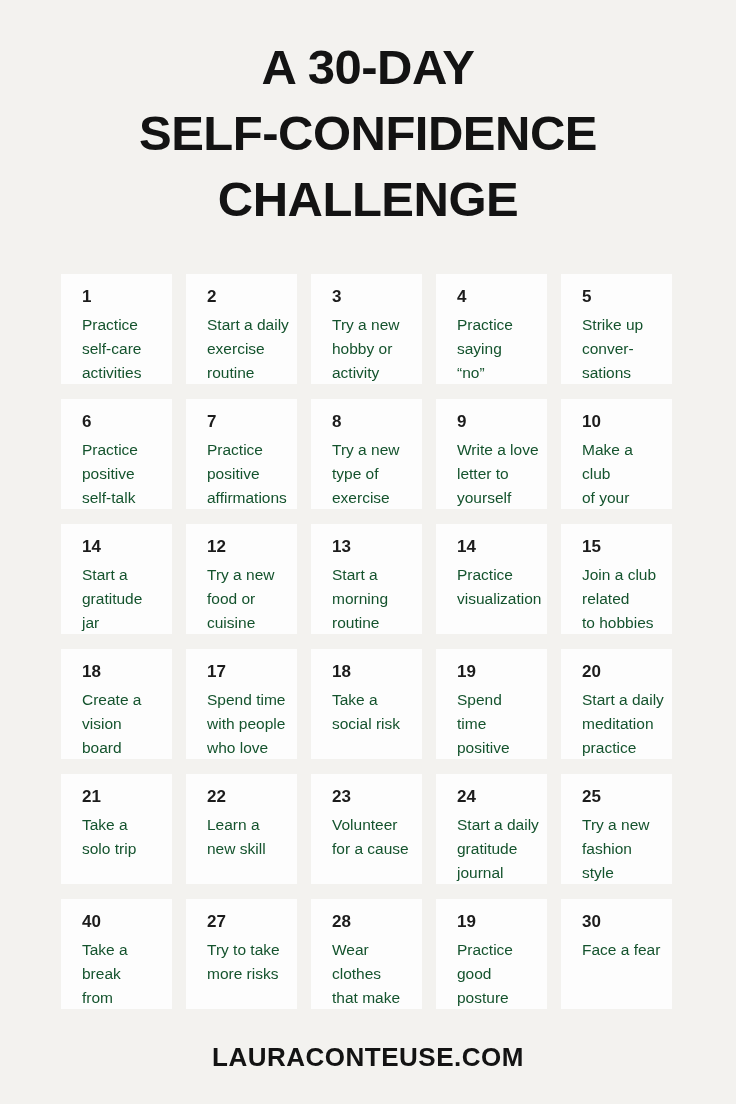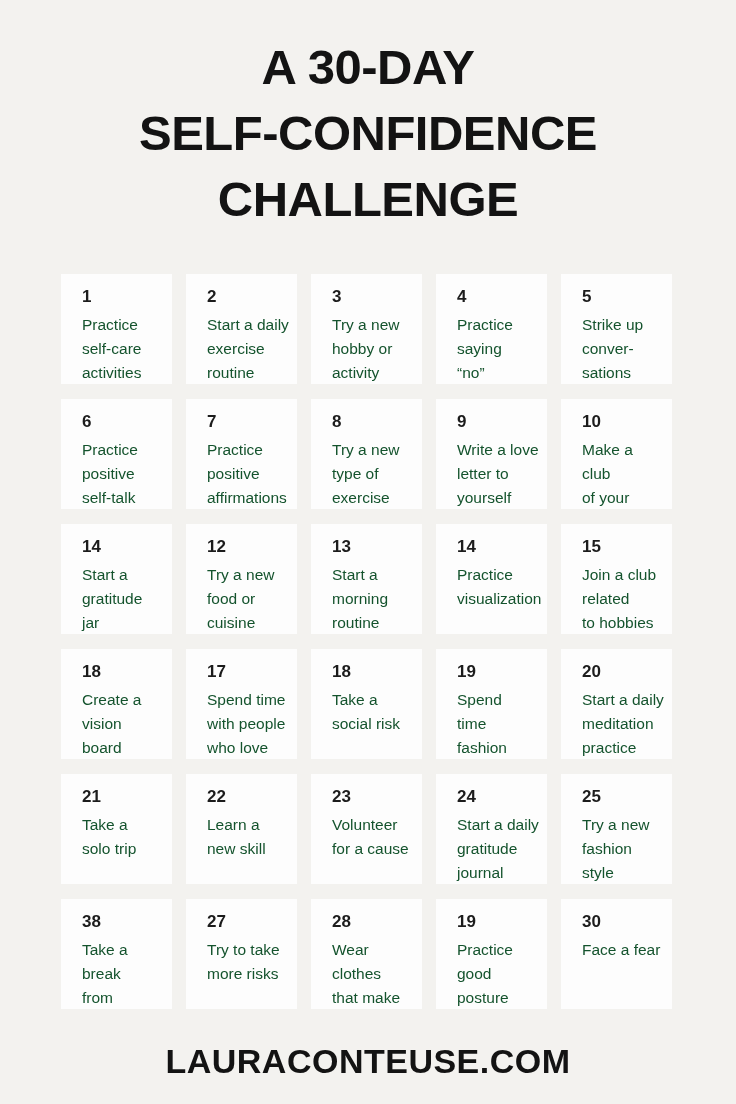--- a/index.html
+++ b/index.html
@@ -54,21 +54,21 @@
   .card-text {
     display: block;
     font-size: 15.5px;
     line-height: 24px;
     color: #14532d;
     white-space: pre-line;
   }
   .footer {
     margin-top: 33px;
     text-align: center;
-    font-size: 34px;
+    font-size: 26px;
     font-weight: 800;
     letter-spacing: 0.5px;
     color: #131313;
   }
 </style>
 </head>
 <body>
 
 <div class="poster">
   <h1 class="title">A 30-DAY
@@ -197,21 +197,21 @@
   <div class="card">
     <span class="card-number">18</span>
     <span class="card-text">Take a
 social risk</span>
   </div>
 
   <div class="card">
     <span class="card-number">19</span>
     <span class="card-text">Spend
 time
-fashion</span>
+positive</span>
   </div>
 
   <div class="card">
     <span class="card-number">20</span>
     <span class="card-text">Start a daily
 meditation
 practice</span>
   </div>
 
   <div class="card">
@@ -240,21 +240,21 @@
   </div>
 
   <div class="card">
     <span class="card-number">25</span>
     <span class="card-text">Try a new
 fashion
 style</span>
   </div>
 
   <div class="card">
-    <span class="card-number">38</span>
+    <span class="card-number">40</span>
     <span class="card-text">Take a break
 from
 technology</span>
   </div>
 
   <div class="card">
     <span class="card-number">27</span>
     <span class="card-text">Try to take
 more risks</span>
   </div>

